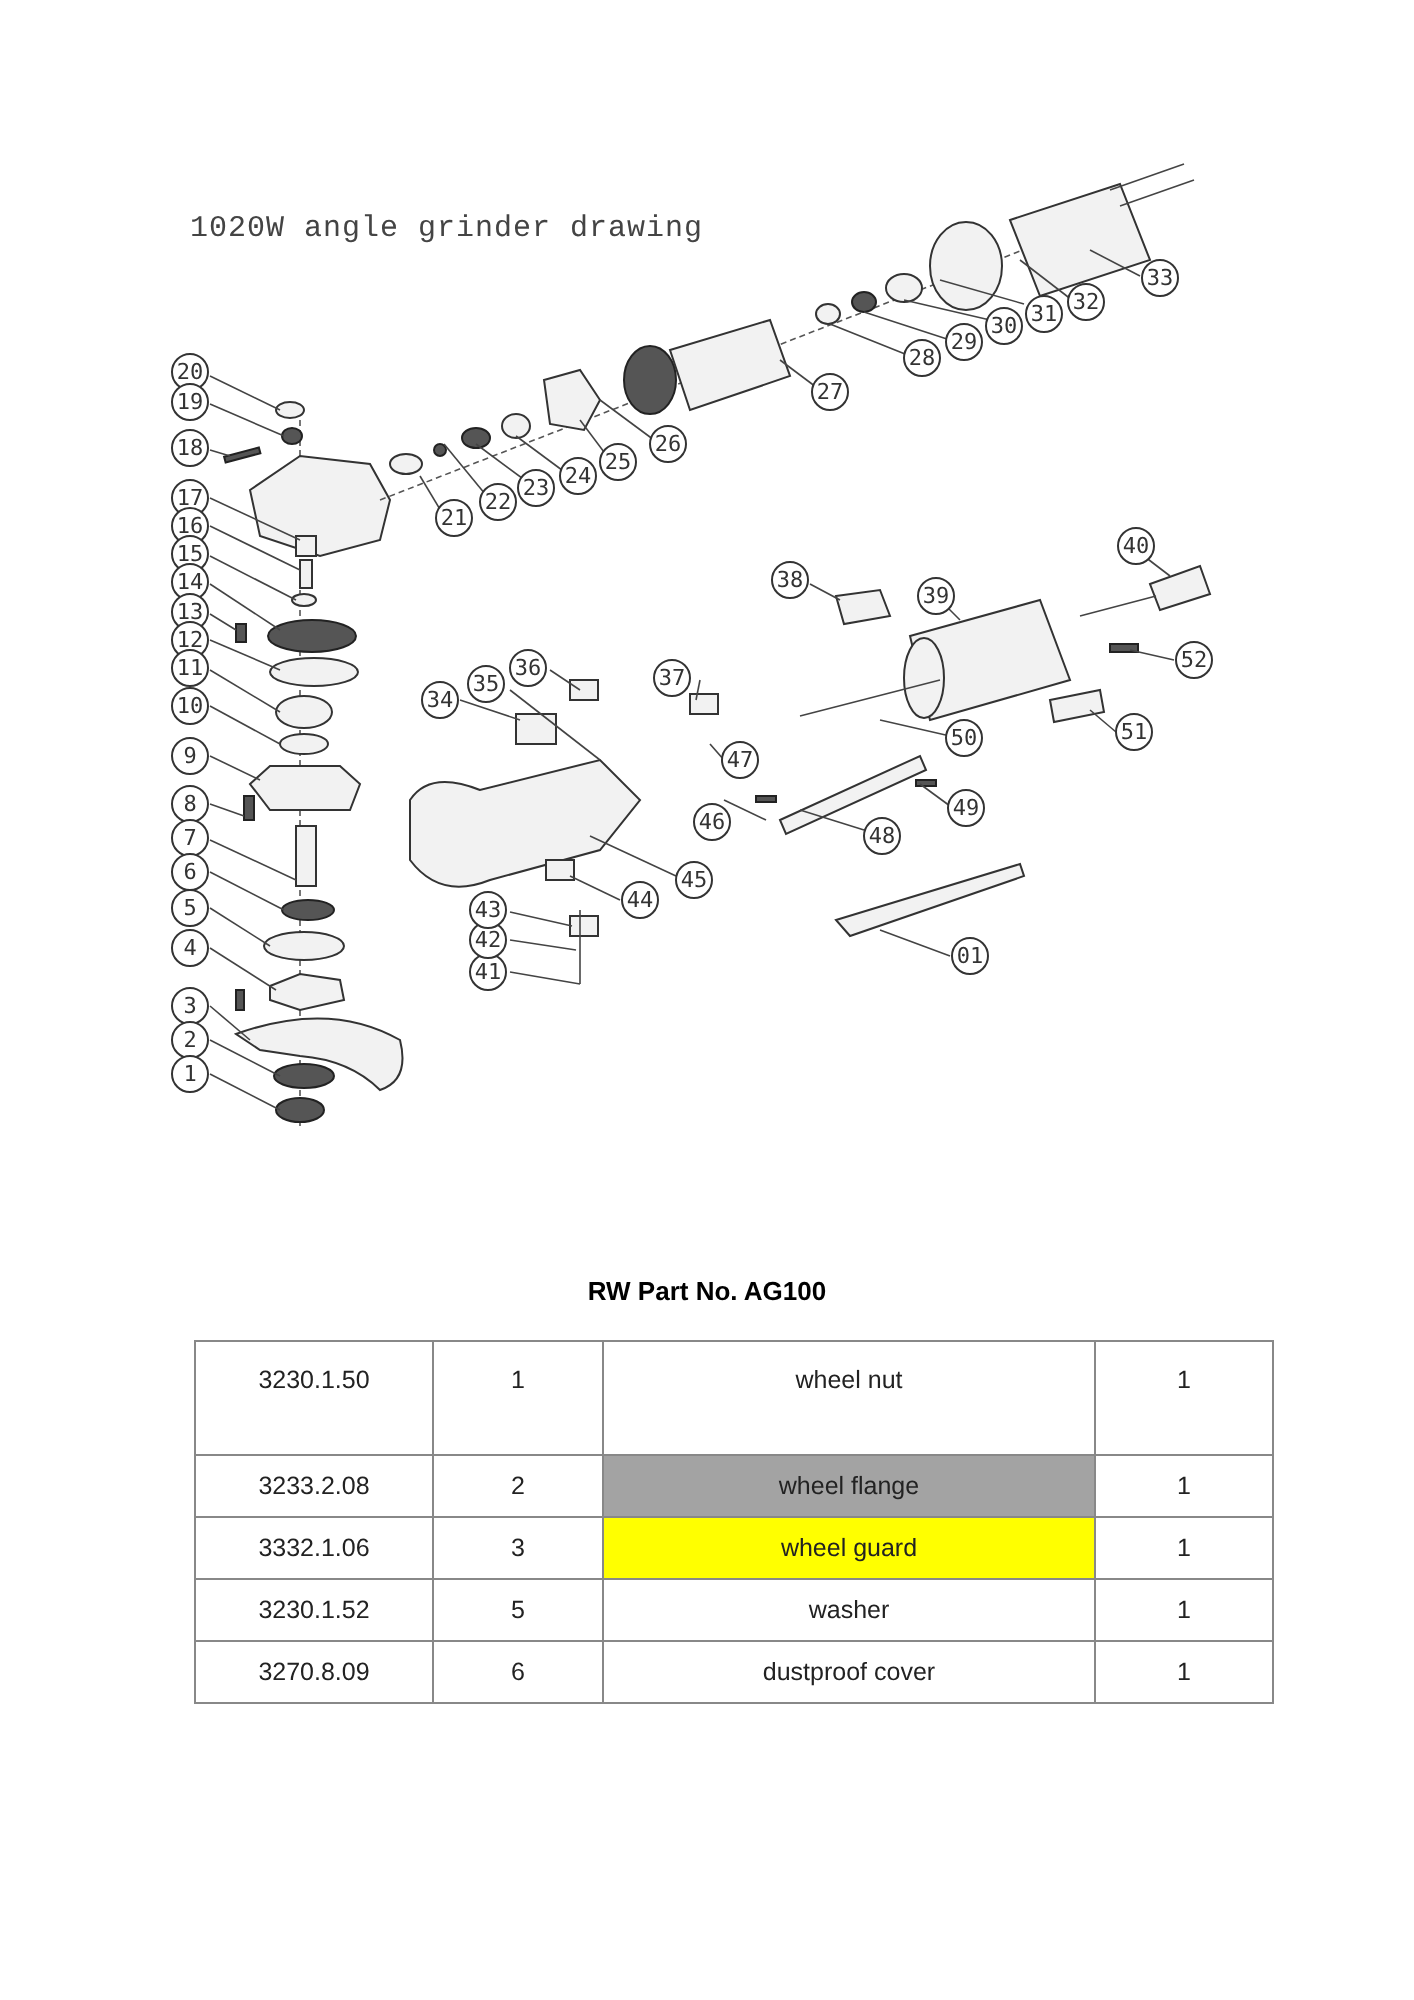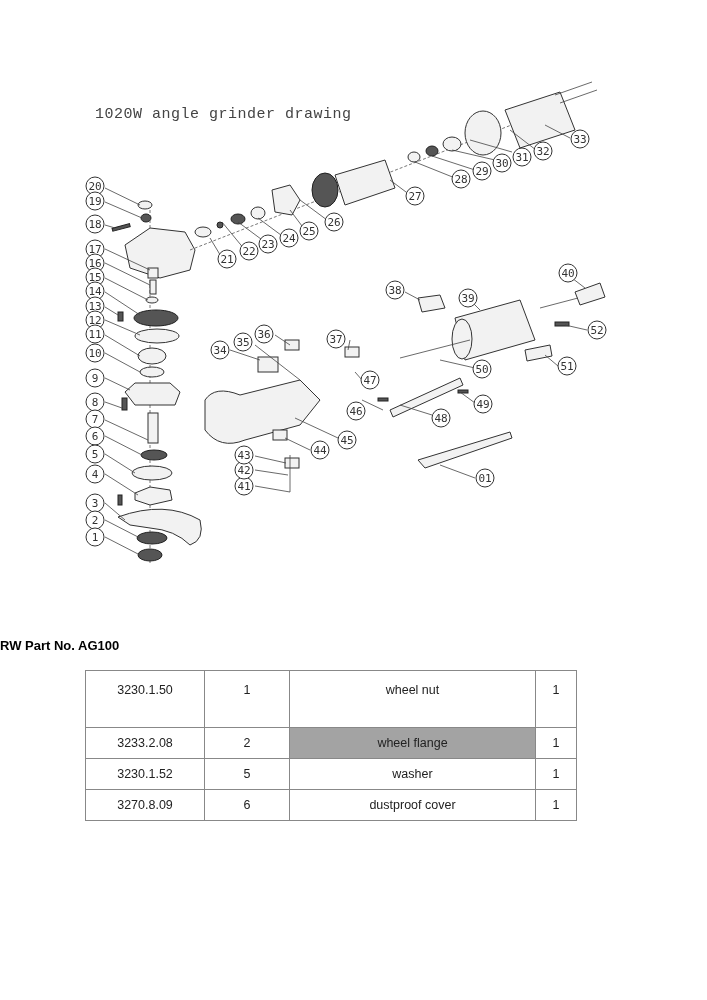--- a/index.html
+++ b/index.html
@@ -5,22 +5,22 @@
     html, body { margin: 0; padding: 0; background: #ffffff; }
     body { width: 707px; height: 1000px; position: relative; overflow: hidden; font-family: "Liberation Sans", sans-serif; color: #000; }
     .drawing-title { position: absolute; left: 95px; top: 106px; font-family: "Liberation Mono", "DejaVu Sans Mono", monospace; font-size: 15px; color: #444; letter-spacing: 0.5px; }
     svg.drawing { position: absolute; left: 0; top: 0; width: 707px; height: 600px; }
     .callout circle { fill: #fff; stroke: #333; stroke-width: 1; }
     .callout text { font-family: "DejaVu Sans Mono", monospace; font-size: 11px; fill: #333; text-anchor: middle; dominant-baseline: central; }
     .leader { stroke: #444; stroke-width: 0.8; fill: none; }
     .part { fill: #f2f2f2; stroke: #333; stroke-width: 1; }
     .part-dark { fill: #555; stroke: #222; stroke-width: 1; }
     .axis { stroke: #555; stroke-width: 0.8; stroke-dasharray: 3 2; }
-    .table-title { position: absolute; left: 0; width: 707px; top: 638px; font-weight: bold; font-size: 13px; }
-    table.parts { position: absolute; left: 85px; top: 670px; width: 492px; border-collapse: collapse; font-size: 12.5px; color: #222; }
+    .table-title { position: absolute; left: 0; width: 707px; top: 638px; text-align: center; font-weight: bold; font-size: 13px; }
+    table.parts { position: absolute; left: 97px; top: 670px; width: 540px; border-collapse: collapse; font-size: 12.5px; color: #222; }
     table.parts td { border: 1px solid #888; vertical-align: top; padding: 8px 6px 0 6px; height: 22px; }
     table.parts tr.first td { height: 44px; padding-top: 12px; }
     td.c-code { width: 106px; text-align: center; }
     td.c-no { width: 72px; text-align: center; }
     td.c-desc { width: 233px; text-align: center; }
     td.c-qty { text-align: center; }
     td.hl { background: #ffff00; }
   </style>
 </head>
 <body>
@@ -375,20 +375,26 @@
     <td class="c-desc">wheel nut</td>
     <td class="c-qty">1</td>
   </tr>
       <tr>
     <td class="c-code">3233.2.08</td>
     <td class="c-no">2</td>
     <td class="c-desc hl" style="background: #a3a3a3;">wheel flange</td>
     <td class="c-qty">1</td>
   </tr>
       <tr>
+    <td class="c-code">3332.1.06</td>
+    <td class="c-no">3</td>
+    <td class="c-desc hl" style="background: rgb(255, 255, 0);">wheel guard</td>
+    <td class="c-qty">1</td>
+  </tr>
+      <tr>
     <td class="c-code">3230.1.52</td>
     <td class="c-no">5</td>
     <td class="c-desc">washer</td>
     <td class="c-qty">1</td>
   </tr>
       <tr>
     <td class="c-code">3270.8.09</td>
     <td class="c-no">6</td>
     <td class="c-desc">dustproof cover</td>
     <td class="c-qty">1</td>

